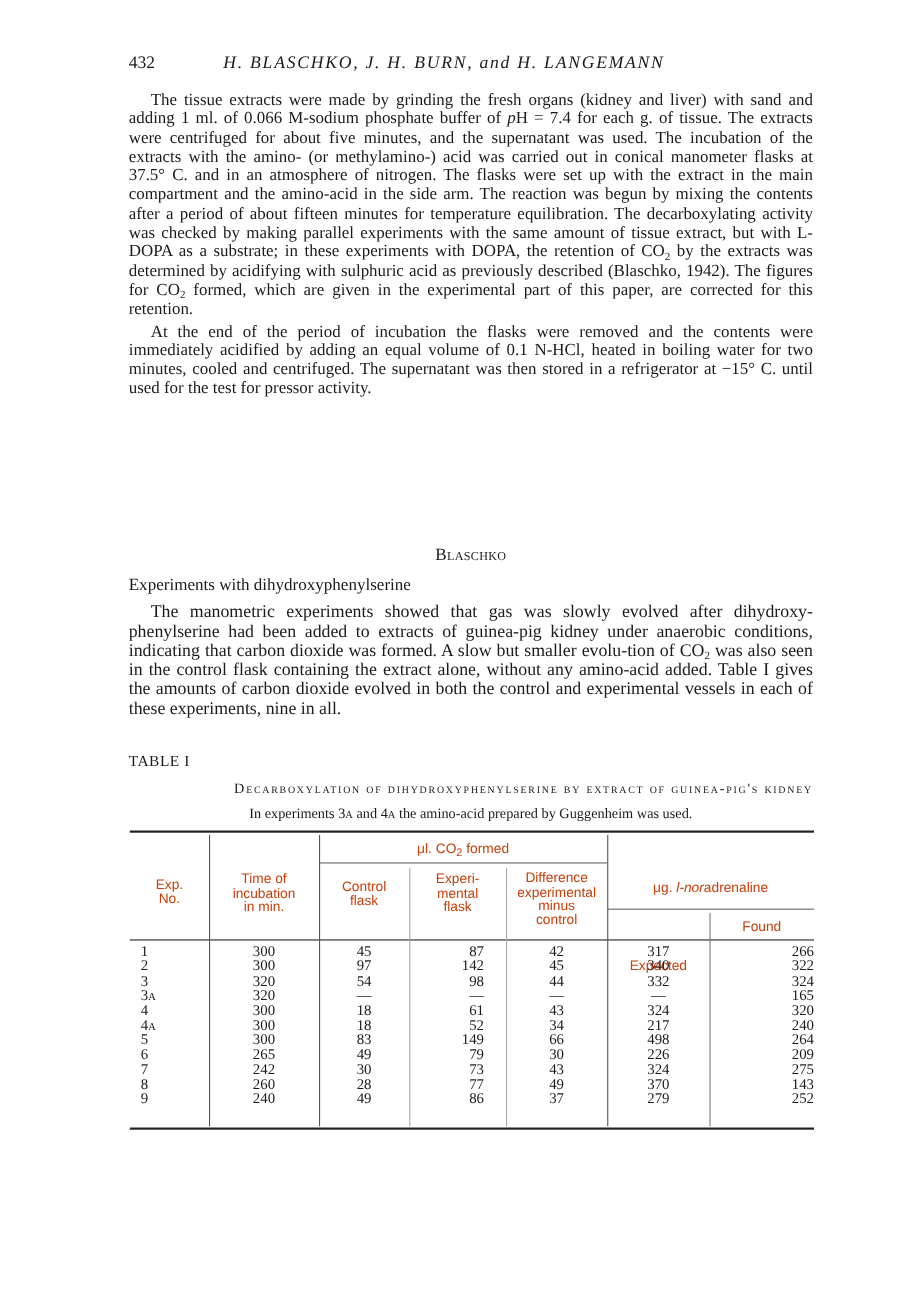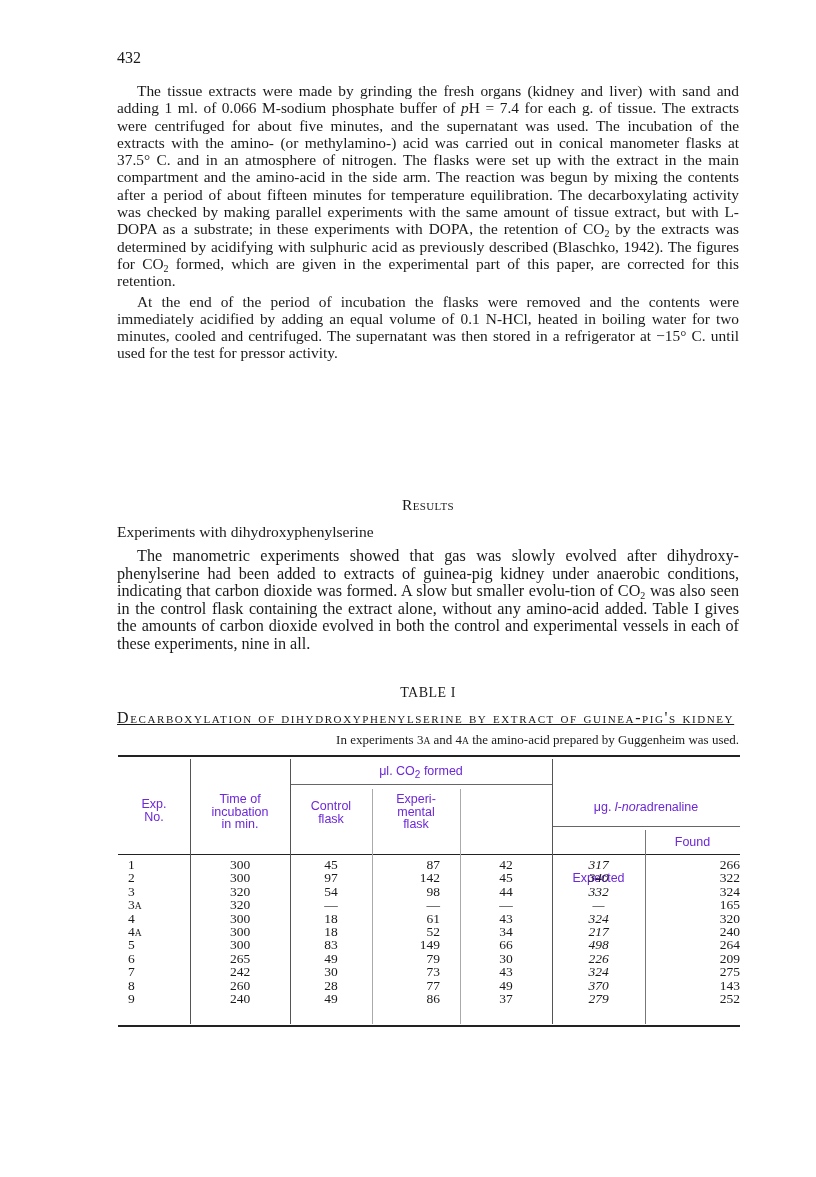--- a/index.html
+++ b/index.html
@@ -25,59 +25,60 @@
   .section-head {
     position: absolute; left: 117px; width: 622px; top: 496px;
     text-align: center; font-size: 15.5px; font-variant: small-caps; letter-spacing: 0.3px;
   }
   .subsection-head {
     position: absolute; left: 117px; top: 523px; font-size: 15.5px;
   }
   .body2 { top: 548px; font-size: 16.2px; line-height: 17.6px; }
   .table-title {
     position: absolute; left: 117px; width: 622px; top: 685px;
-    text-align: center; font-size: 14px; letter-spacing: 0.5px;
+    text-align: left; font-size: 14px; letter-spacing: 0.5px;
   }
   .table-caption {
     position: absolute; left: 117px; width: 622px; top: 709px;
-    text-align: left; font-size: 16px; font-variant: small-caps; letter-spacing: 1.6px; text-decoration: underline;
+    text-align: right; font-size: 13px; font-variant: small-caps; letter-spacing: 1.6px;
   }
   .table-note {
     position: absolute; left: 117px; width: 622px; top: 732px;
-    text-align: right; font-size: 13px;
+    text-align: center; font-size: 13px;
   }
   
   .tbl { position: absolute; left: 118px; top: 755px; width: 622px; height: 272px; }
   .hline { position: absolute; background: #222; }
   .vline { position: absolute; width: 1px; background: #555; }
   .hdr {
     position: absolute; text-align: center; font-family: "Liberation Sans", "DejaVu Sans", sans-serif;
-    font-size: 12.5px; line-height: 12.5px; color: #6d28d9;
+    font-size: 12.5px; line-height: 12.5px; color: #c2410c;
   }
   .col {
     position: absolute; top: 103px; font-size: 13.5px; line-height: 13.4px; text-align: center;
   }
   .col div { height: 13.4px; }
   .col.left { text-align: left; }
   .col.right { text-align: right; font-family: Liberation Serif, serif; }
   .sa { font-size: 9.5px; }
 </style>
 </head>
 <body>
 
 <div class="running-head">
   <span class="pno">432</span>
+  <span class="authors">H. BLASCHKO, J. H. BURN, and H. LANGEMANN</span>
 </div>
 
 <div class="body-text" style="top:82px;">
   <p><span>The tissue extracts were made by grinding the fresh organs (kidney and liver) with sand and adding 1 ml. of 0.066 </span><span class="sc">M</span><span>-sodium phosphate buffer of </span><i>p</i><span>H = 7.4 for each g. of tissue.  The extracts were centrifuged for about five minutes, and the supernatant was used.  The incubation of the extracts with the amino- (or methylamino-) acid was carried out in conical manometer flasks at 37.5° C. and in an atmosphere of nitrogen.  The flasks were set up with the extract in the main compartment and the amino-acid in the side arm. The reaction was begun by mixing the contents after a period of about fifteen minutes for temperature equilibration.  The decarboxylating activity was checked by making parallel experiments with the same amount of tissue extract, but with </span><span class="sc">L</span><span>-DOPA as a substrate; in these experiments with DOPA, the retention of CO</span><sub>2</sub><span> by the extracts was determined by acidifying with sulphuric acid as previously described (Blaschko, 1942).  The figures for CO</span><sub>2</sub><span> formed, which are given in the experimental part of this paper, are corrected for this retention.</span></p>
   <p><span>At the end of the period of incubation the flasks were removed and the contents were immediately acidified by adding an equal volume of 0.1 </span><span class="sc">N</span><span>-HCl, heated in boiling water for two minutes, cooled and centrifuged.  The supernatant was then stored in a refrigerator at −15° C. until used for the test for pressor activity.</span></p>
 </div>
 
-<div class="section-head">Results</div>
+<div class="section-head">Blaschko</div>
 <div class="subsection-head">Experiments with dihydroxyphenylserine</div>
 <div class="body-text body2">
   <p><span>The manometric experiments showed that gas was slowly evolved after dihydroxy-phenylserine had been added to extracts of guinea-pig kidney under anaerobic conditions, indicating that carbon dioxide was formed.  A slow but smaller evolu-tion of CO</span><sub>2</sub><span> was also seen in the control flask containing the extract alone, without any amino-acid added.  Table I gives the amounts of carbon dioxide evolved in both the control and experimental vessels in each of these experiments, nine in all.</span></p>
 </div>
 
 <div class="table-title">TABLE I</div>
 <div class="table-caption">Decarboxylation of dihydroxyphenylserine by extract of guinea-pig's kidney</div>
 <div class="table-note"><span>In experiments 3</span><span class="sa">A</span><span> and 4</span><span class="sa">A</span><span> the amino-acid prepared by Guggenheim was used.</span></div>
 
 <div class="tbl">
@@ -108,20 +109,26 @@
     <span>μl. CO</span><sub>2</sub><span> formed</span>
   </div>
   <div class="hdr" style="left:172px;width:82px;top:45px;">
     <div>Control</div>
       <div>flask</div>
   </div>
   <div class="hdr" style="left:254px;width:88px;top:38px;">
     <div>Experi-</div>
       <div>mental</div>
       <div>flask</div>
+  </div>
+  <div class="hdr" style="left:342px;width:92px;top:37px;">
+    <div>Difference</div>
+      <div>experimental</div>
+      <div>minus</div>
+      <div>control</div>
   </div>
   <div class="hdr" style="left:434px;width:188px;top:46px;">
     <span>μg. </span><i>l-nor</i><span>adrenaline</span>
   </div>
   <div class="hdr" style="left:434px;width:93px;top:81px;margin-top:36px;">Expected</div>
   <div class="hdr" style="left:527px;width:95px;top:81px;">Found</div>
 
   <div class="col left" id="col-exp" style="left:10px;width:40px;">
       <div><span>1</span><span class="sa"></span></div>
       <div><span>2</span><span class="sa"></span></div>
@@ -180,21 +187,21 @@
       <div>44</div>
       <div>—</div>
       <div>43</div>
       <div>34</div>
       <div>66</div>
       <div>30</div>
       <div>43</div>
       <div>49</div>
       <div>37</div>
     </div>
-  <div class="col" id="col-expected" style="left:434px;width:93px;font-style:italic;">
+  <div class="col" id="col-expected" style="left:434px;width:93px;">
       <div>317</div>
       <div>340</div>
       <div>332</div>
       <div>—</div>
       <div>324</div>
       <div>217</div>
       <div>498</div>
       <div>226</div>
       <div>324</div>
       <div>370</div>

